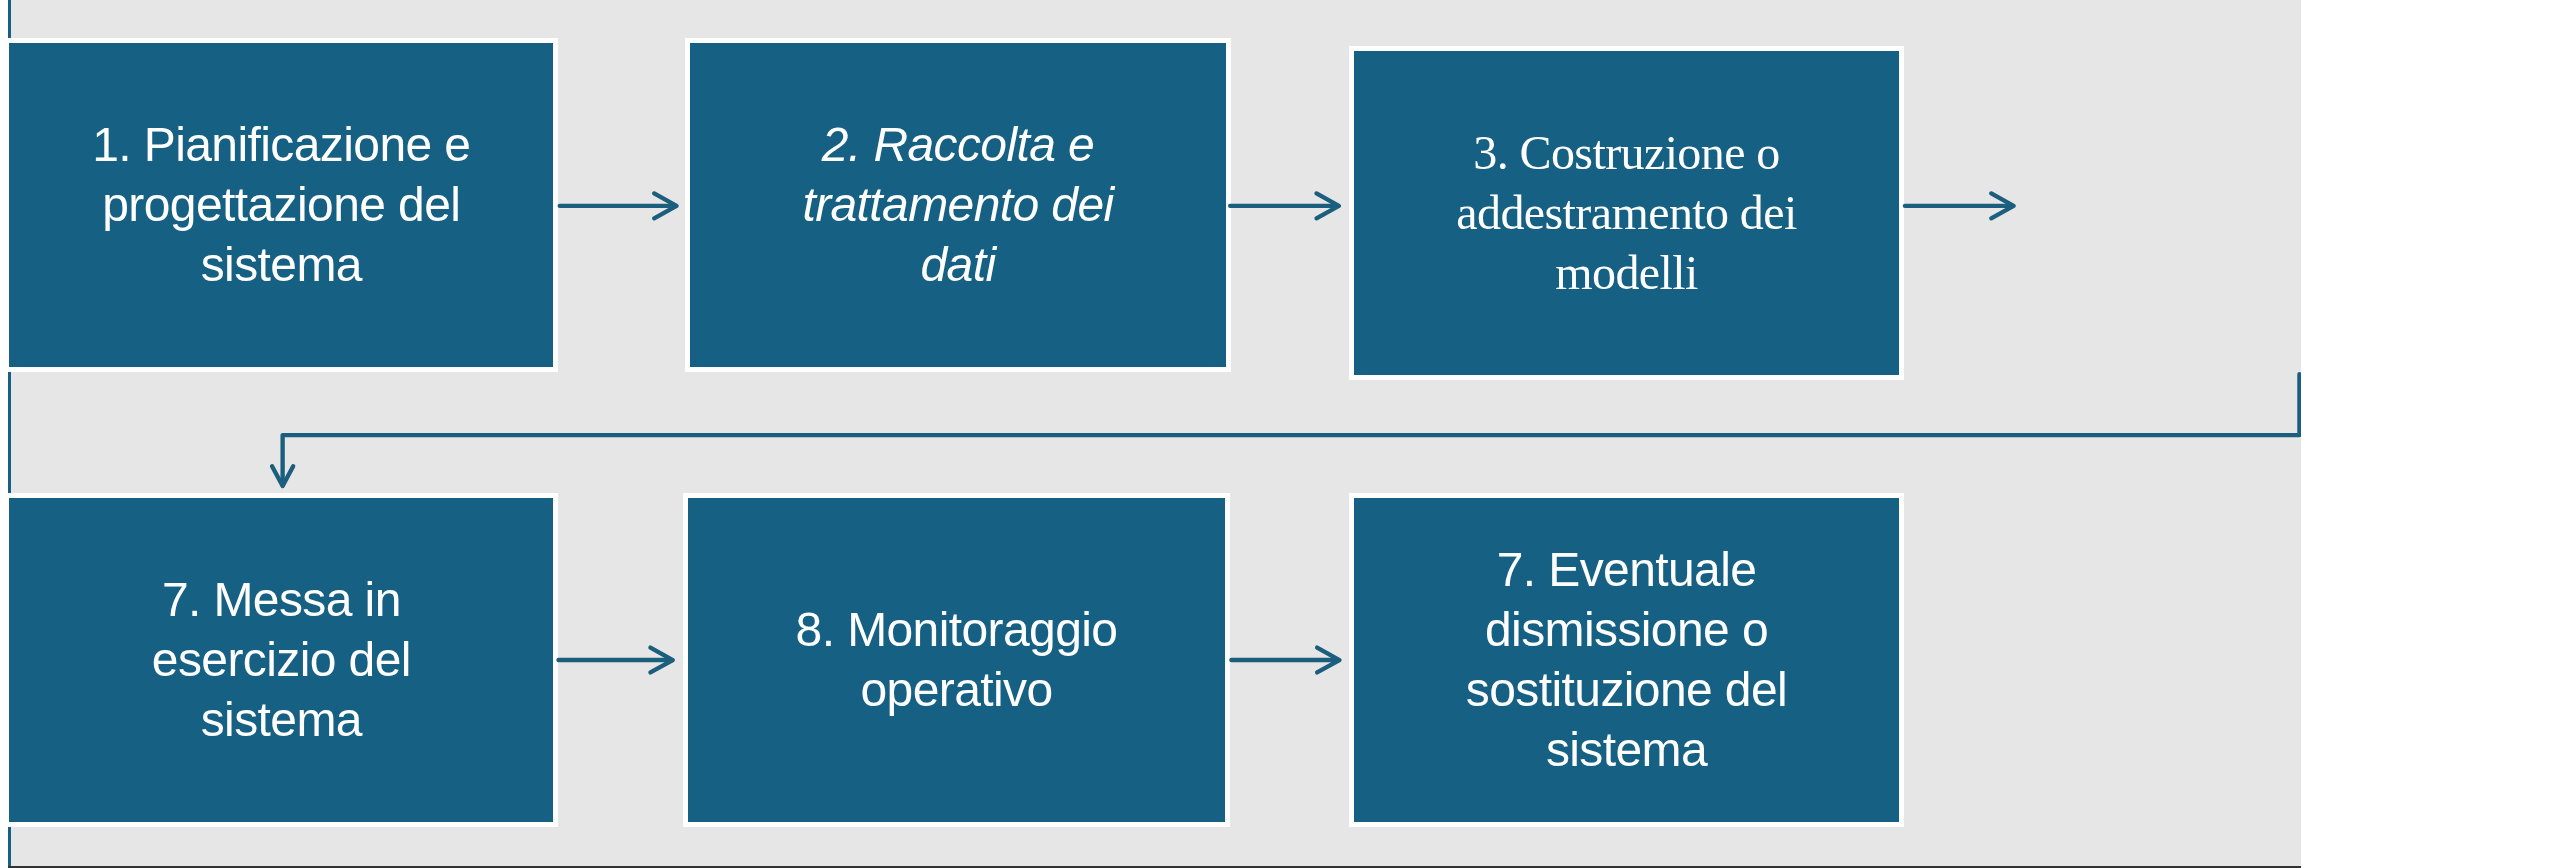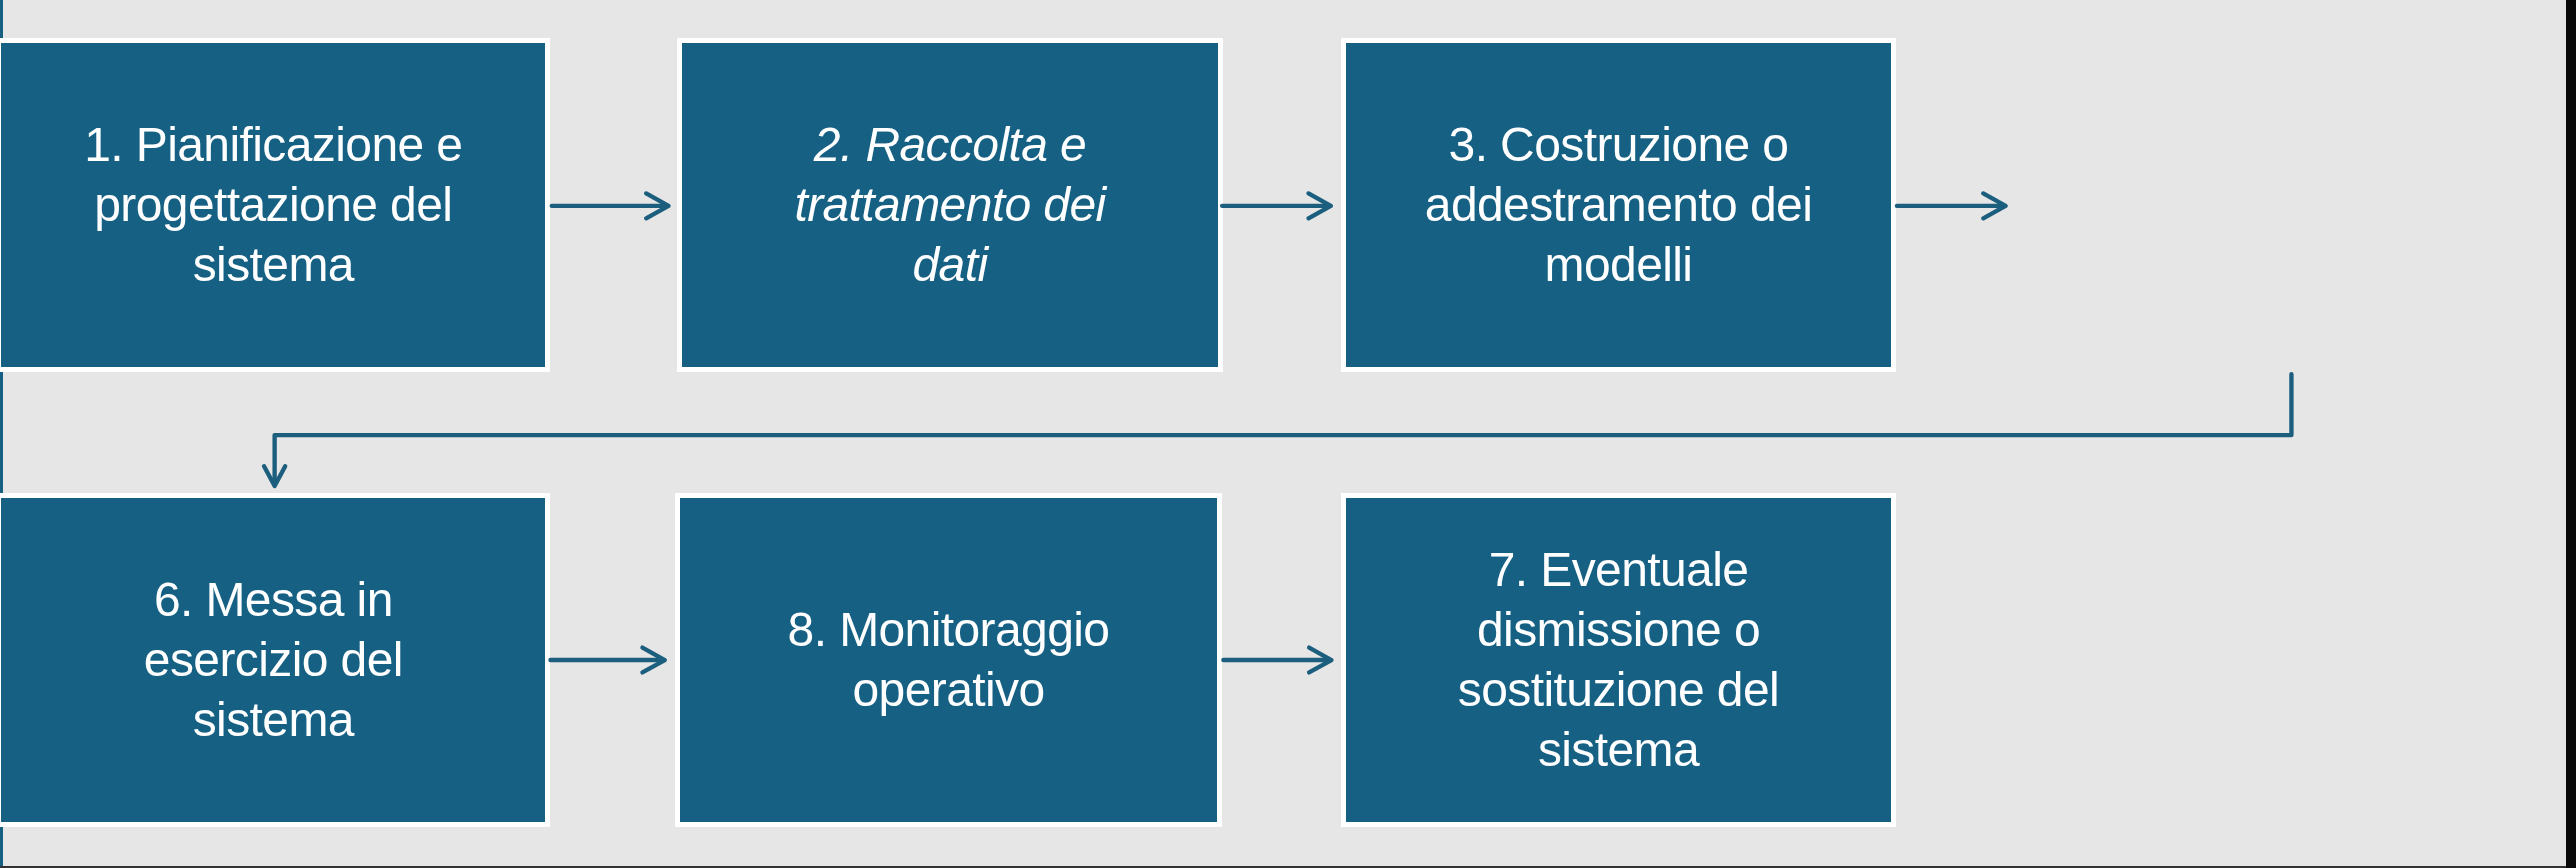--- a/index.html
+++ b/index.html
@@ -3,23 +3,24 @@
 <meta charset="utf-8">
 <style>
   html, body { margin: 0; padding: 0; }
   body {
     width: 2576px; height: 869px;
     font-family: "Liberation Sans", sans-serif;
     background: #ffffff;
   }
   .canvas {
     position: relative;
-    width: 2576px; height: 869px;
+    width: 2293px; height: 869px;
     background: var(--bg, #E7E6E6);
     overflow: hidden;
+    margin-left: 8px;
   }
   .edge-sliver-left {
     position: absolute; left: 0; top: 0;
     width: 2.5px; height: 869px;
     background: var(--box-fill, #156083);
     z-index: 1;
   }
   .edge-bar-right {
     position: absolute; left: 2566px; top: 0;
     width: 10px; height: 869px;
@@ -46,21 +47,21 @@
     color: var(--text-col, #FFFFFF);
     font-size: 48px;
     line-height: 60px;
     letter-spacing: -0.6px;
     text-align: center;
     white-space: pre-line;
   }
   
   .b1 { left: -3.7px;   top: 38px; width: 544px; height: 324px; }
   .b2 { left: 677px; top: 38px; width: 536px; height: 324px; font-style: italic; }
-  .b3 { left: 1341px; top: 38px; width: 545px; height: 324px; }
+  .b3 { left: 1341px; top: 46px; width: 545px; height: 324px; font-family: Liberation Serif, serif; }
   .b4 { left: 2016px; top: 38px; width: 541px; height: 324px; }
   
   .b5 { left: -3.7px;   top: 493px; width: 544px; height: 324px; }
   .b6 { left: 675px; top: 493px; width: 537px; height: 324px; }
   .b7 { left: 1341px; top: 493px; width: 545px; height: 324px; }
 
   svg.connectors {
     position: absolute; left: 0; top: 0;
     width: 2576px; height: 869px;
     z-index: 3;
@@ -92,21 +93,21 @@
     <div class="label">2. Raccolta e
 trattamento dei
 dati</div>
   </div>
   <div class="flow-box b3">
     <div class="label">3. Costruzione o
 addestramento dei
 modelli</div>
   </div>
   <div class="flow-box b5">
-    <div class="label">6. Messa in
+    <div class="label">7. Messa in
 esercizio del
 sistema</div>
   </div>
   <div class="flow-box b6">
     <div class="label">8. Monitoraggio
 operativo</div>
   </div>
   <div class="flow-box b7">
     <div class="label">7. Eventuale
 dismissione o

